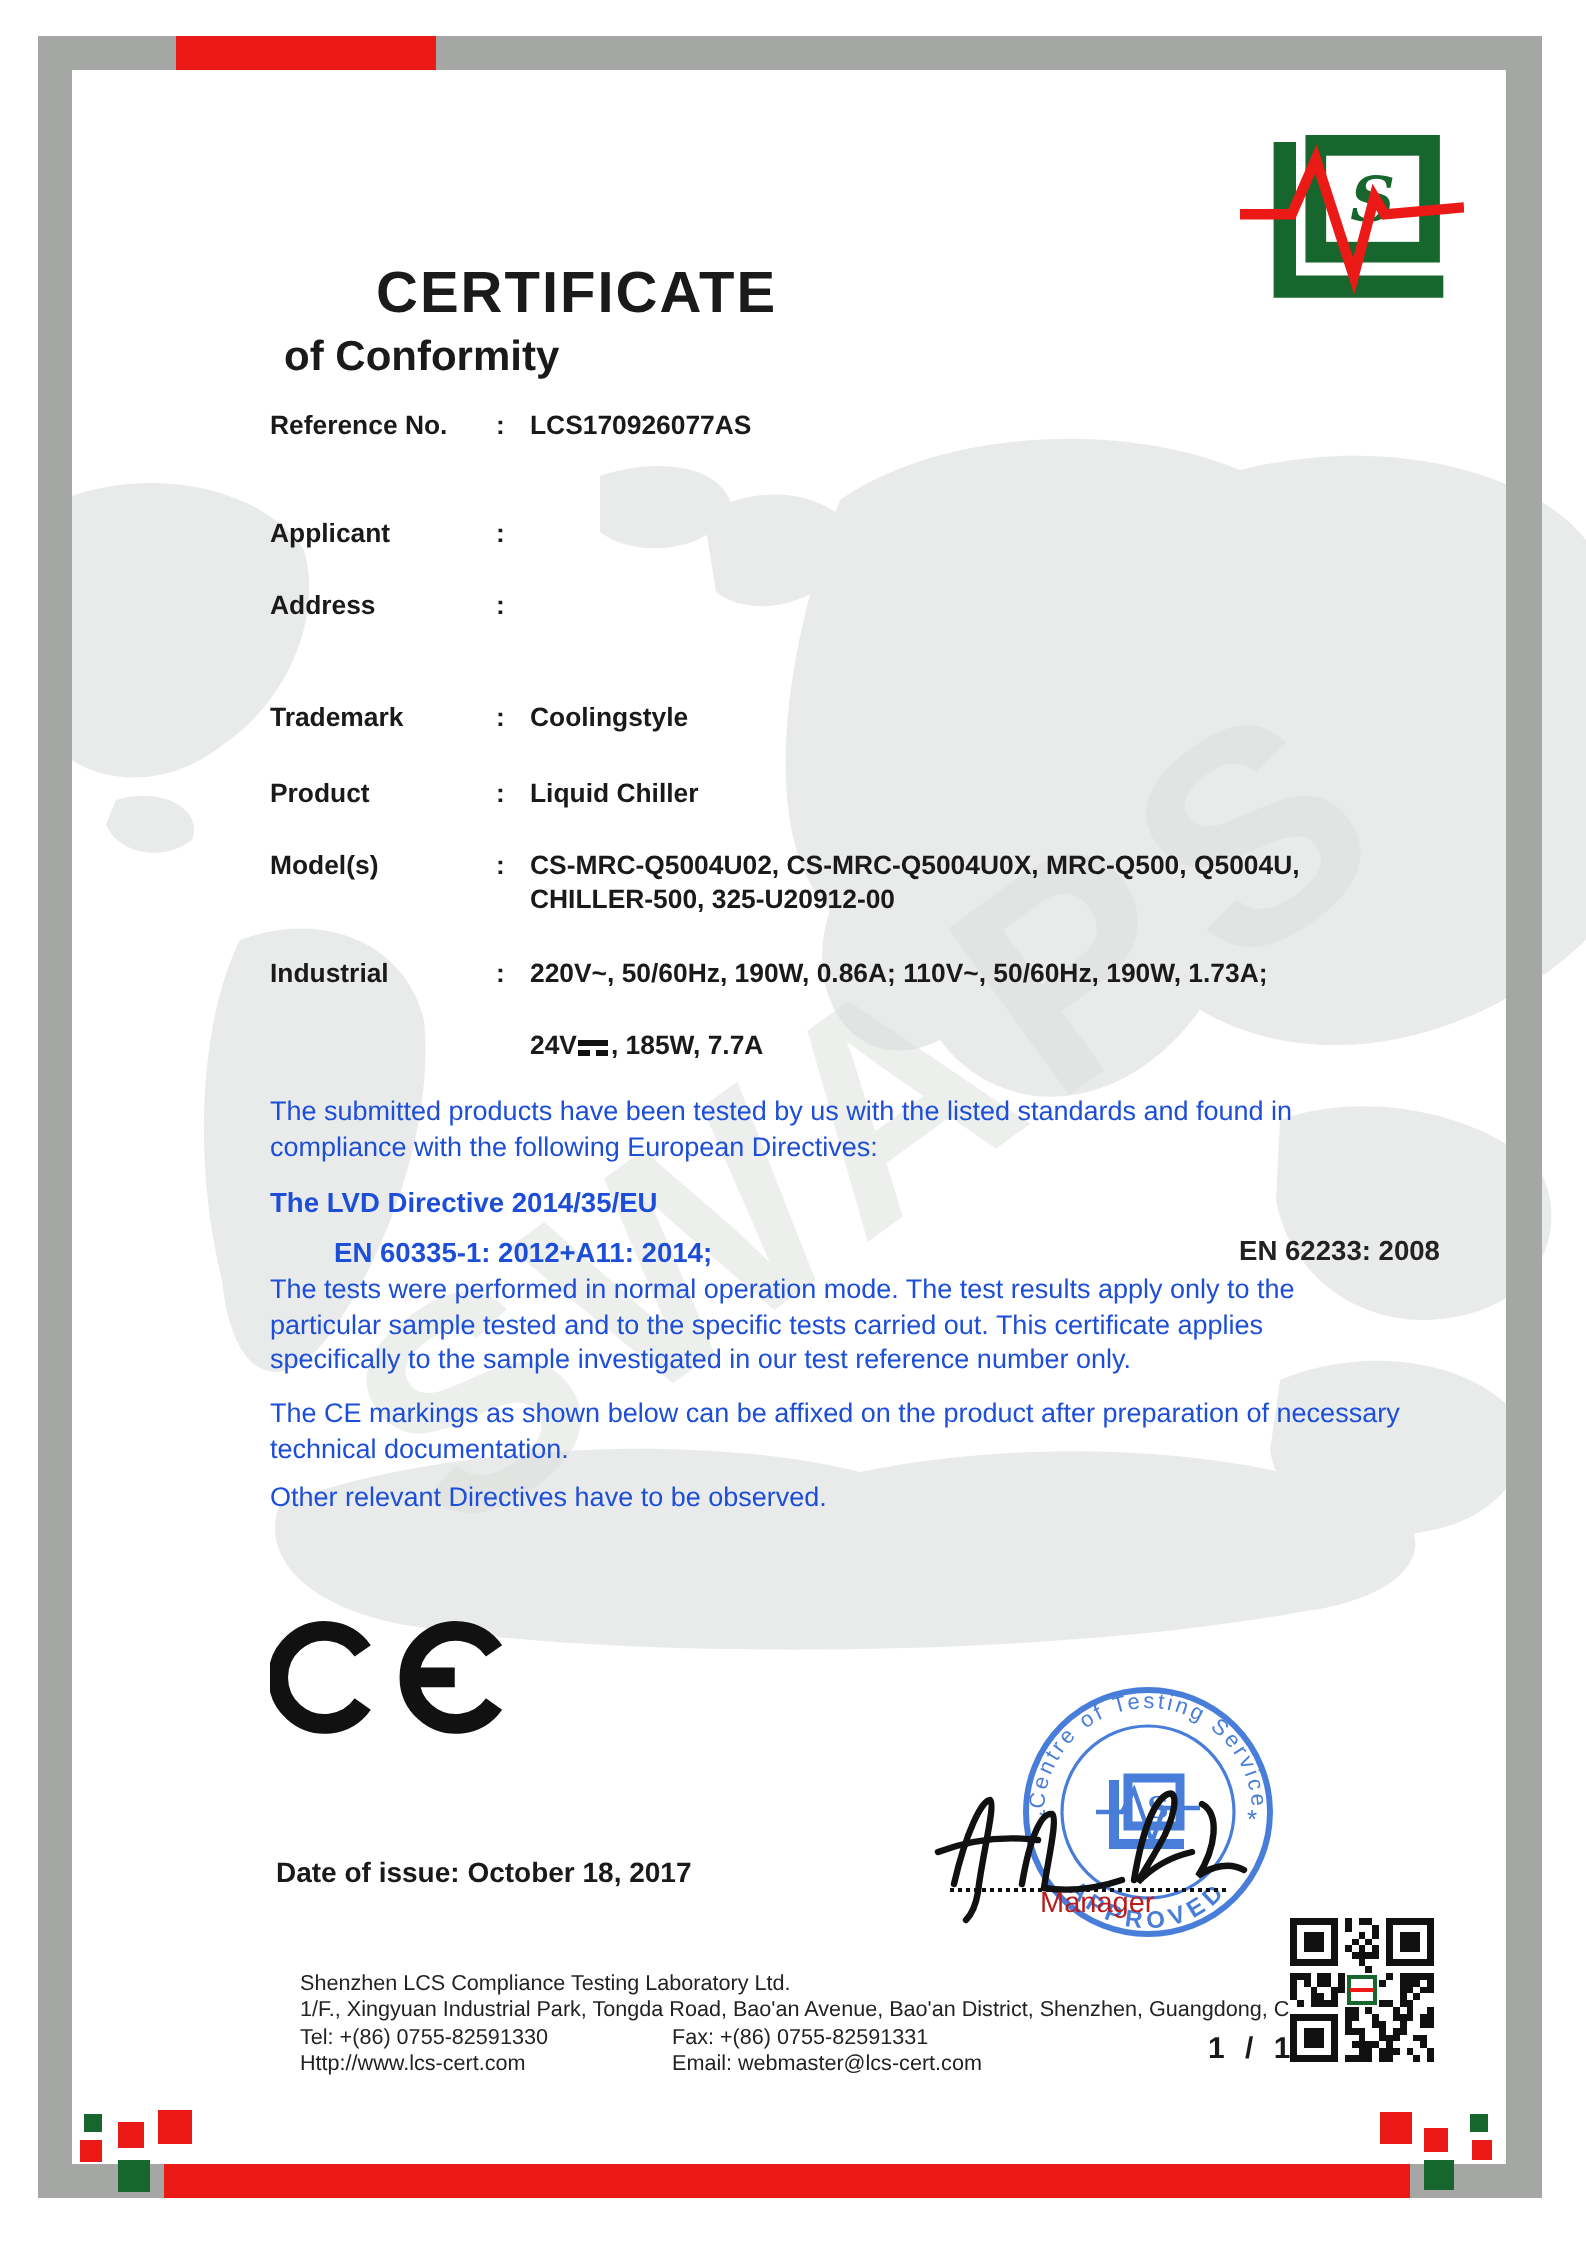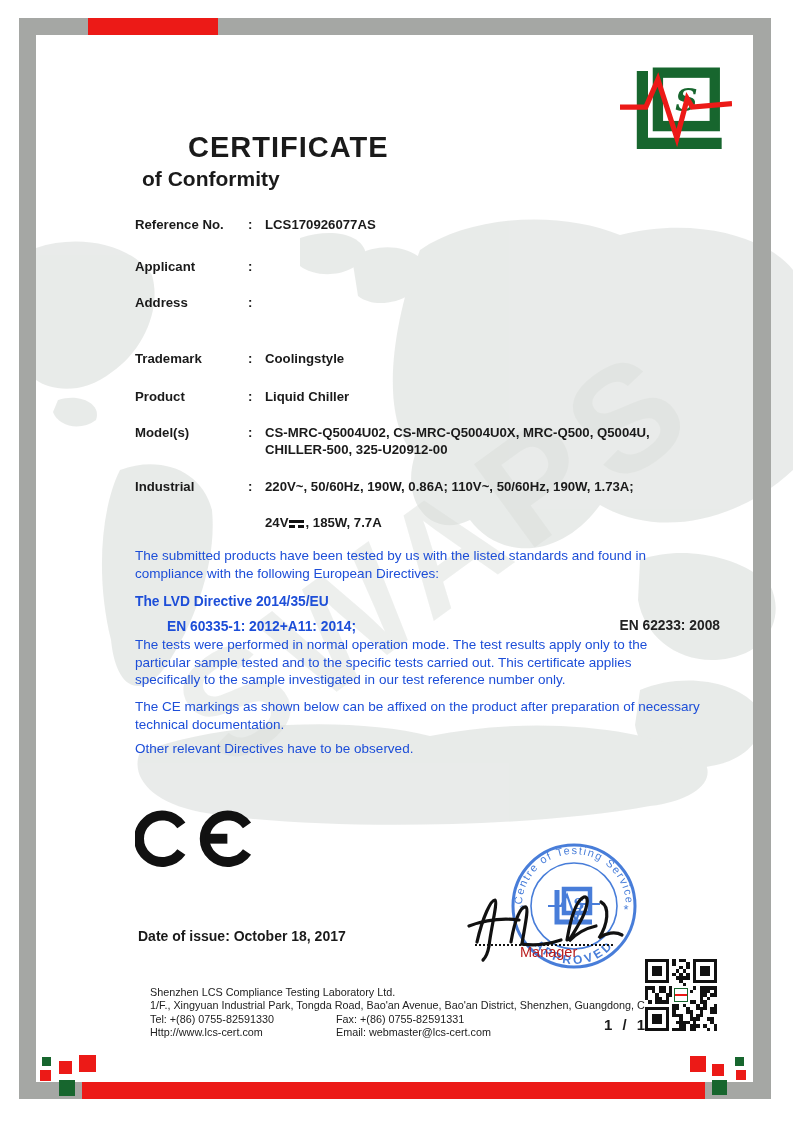--- a/index.html
+++ b/index.html
@@ -24,21 +24,21 @@
   .sq.green{background:var(--brand-green,#17662e);}
   
   .content{position:absolute;inset:0;z-index:5;}
   .logo{position:absolute;left:620px;top:60px;width:112px;height:96px;}
   .title1{position:absolute;left:140px;top:131px;font-size:29px;font-weight:bold;letter-spacing:1px;margin-left:48px;}
   .title2{position:absolute;left:142px;top:167px;font-size:21px;font-weight:bold;}
   .row{position:absolute;left:135px;display:flex;font-size:13.2px;font-weight:bold;line-height:17px;}
   .row .lbl{width:113px;flex:none;}
   .row .col{width:17px;flex:none;}
   .row .val{width:448px;}
-  .r1{top:216px}.r2{top:258px}.r3{top:294px}.r4{top:350px}.r5{top:388px}.r6{top:424px}.r7{top:478px}
+  .r1{top:204px}.r2{top:258px}.r3{top:294px}.r4{top:350px}.r5{top:388px}.r6{top:424px}.r7{top:478px}
   .val2{margin-top:19px;}
   .dc-icon{display:inline-block;position:relative;width:15px;height:9px;vertical-align:-1px;margin:0 1px;}
   .dc-icon::before{content:'';position:absolute;left:0;right:0;top:1px;border-top:3px solid #111;}
   .dc-icon::after{content:'';position:absolute;left:0;right:0;top:6px;border-top:3px dashed #111;}
   .para{position:absolute;left:135px;width:565px;font-size:13.5px;line-height:17.5px;color:#1d4ed8;}
   .p-intro{top:547px}
   .h-lvd{top:593px;font-weight:bold;font-size:13.8px;}
   .en-left{top:618px;font-weight:bold;font-size:13.8px;padding-left:32px;}
   .en-right{position:absolute;right:73px;top:618px;font-weight:bold;font-size:13.8px;color:#222;}
   .p1{top:636px}.p2{top:698px}.p3{top:740px}

